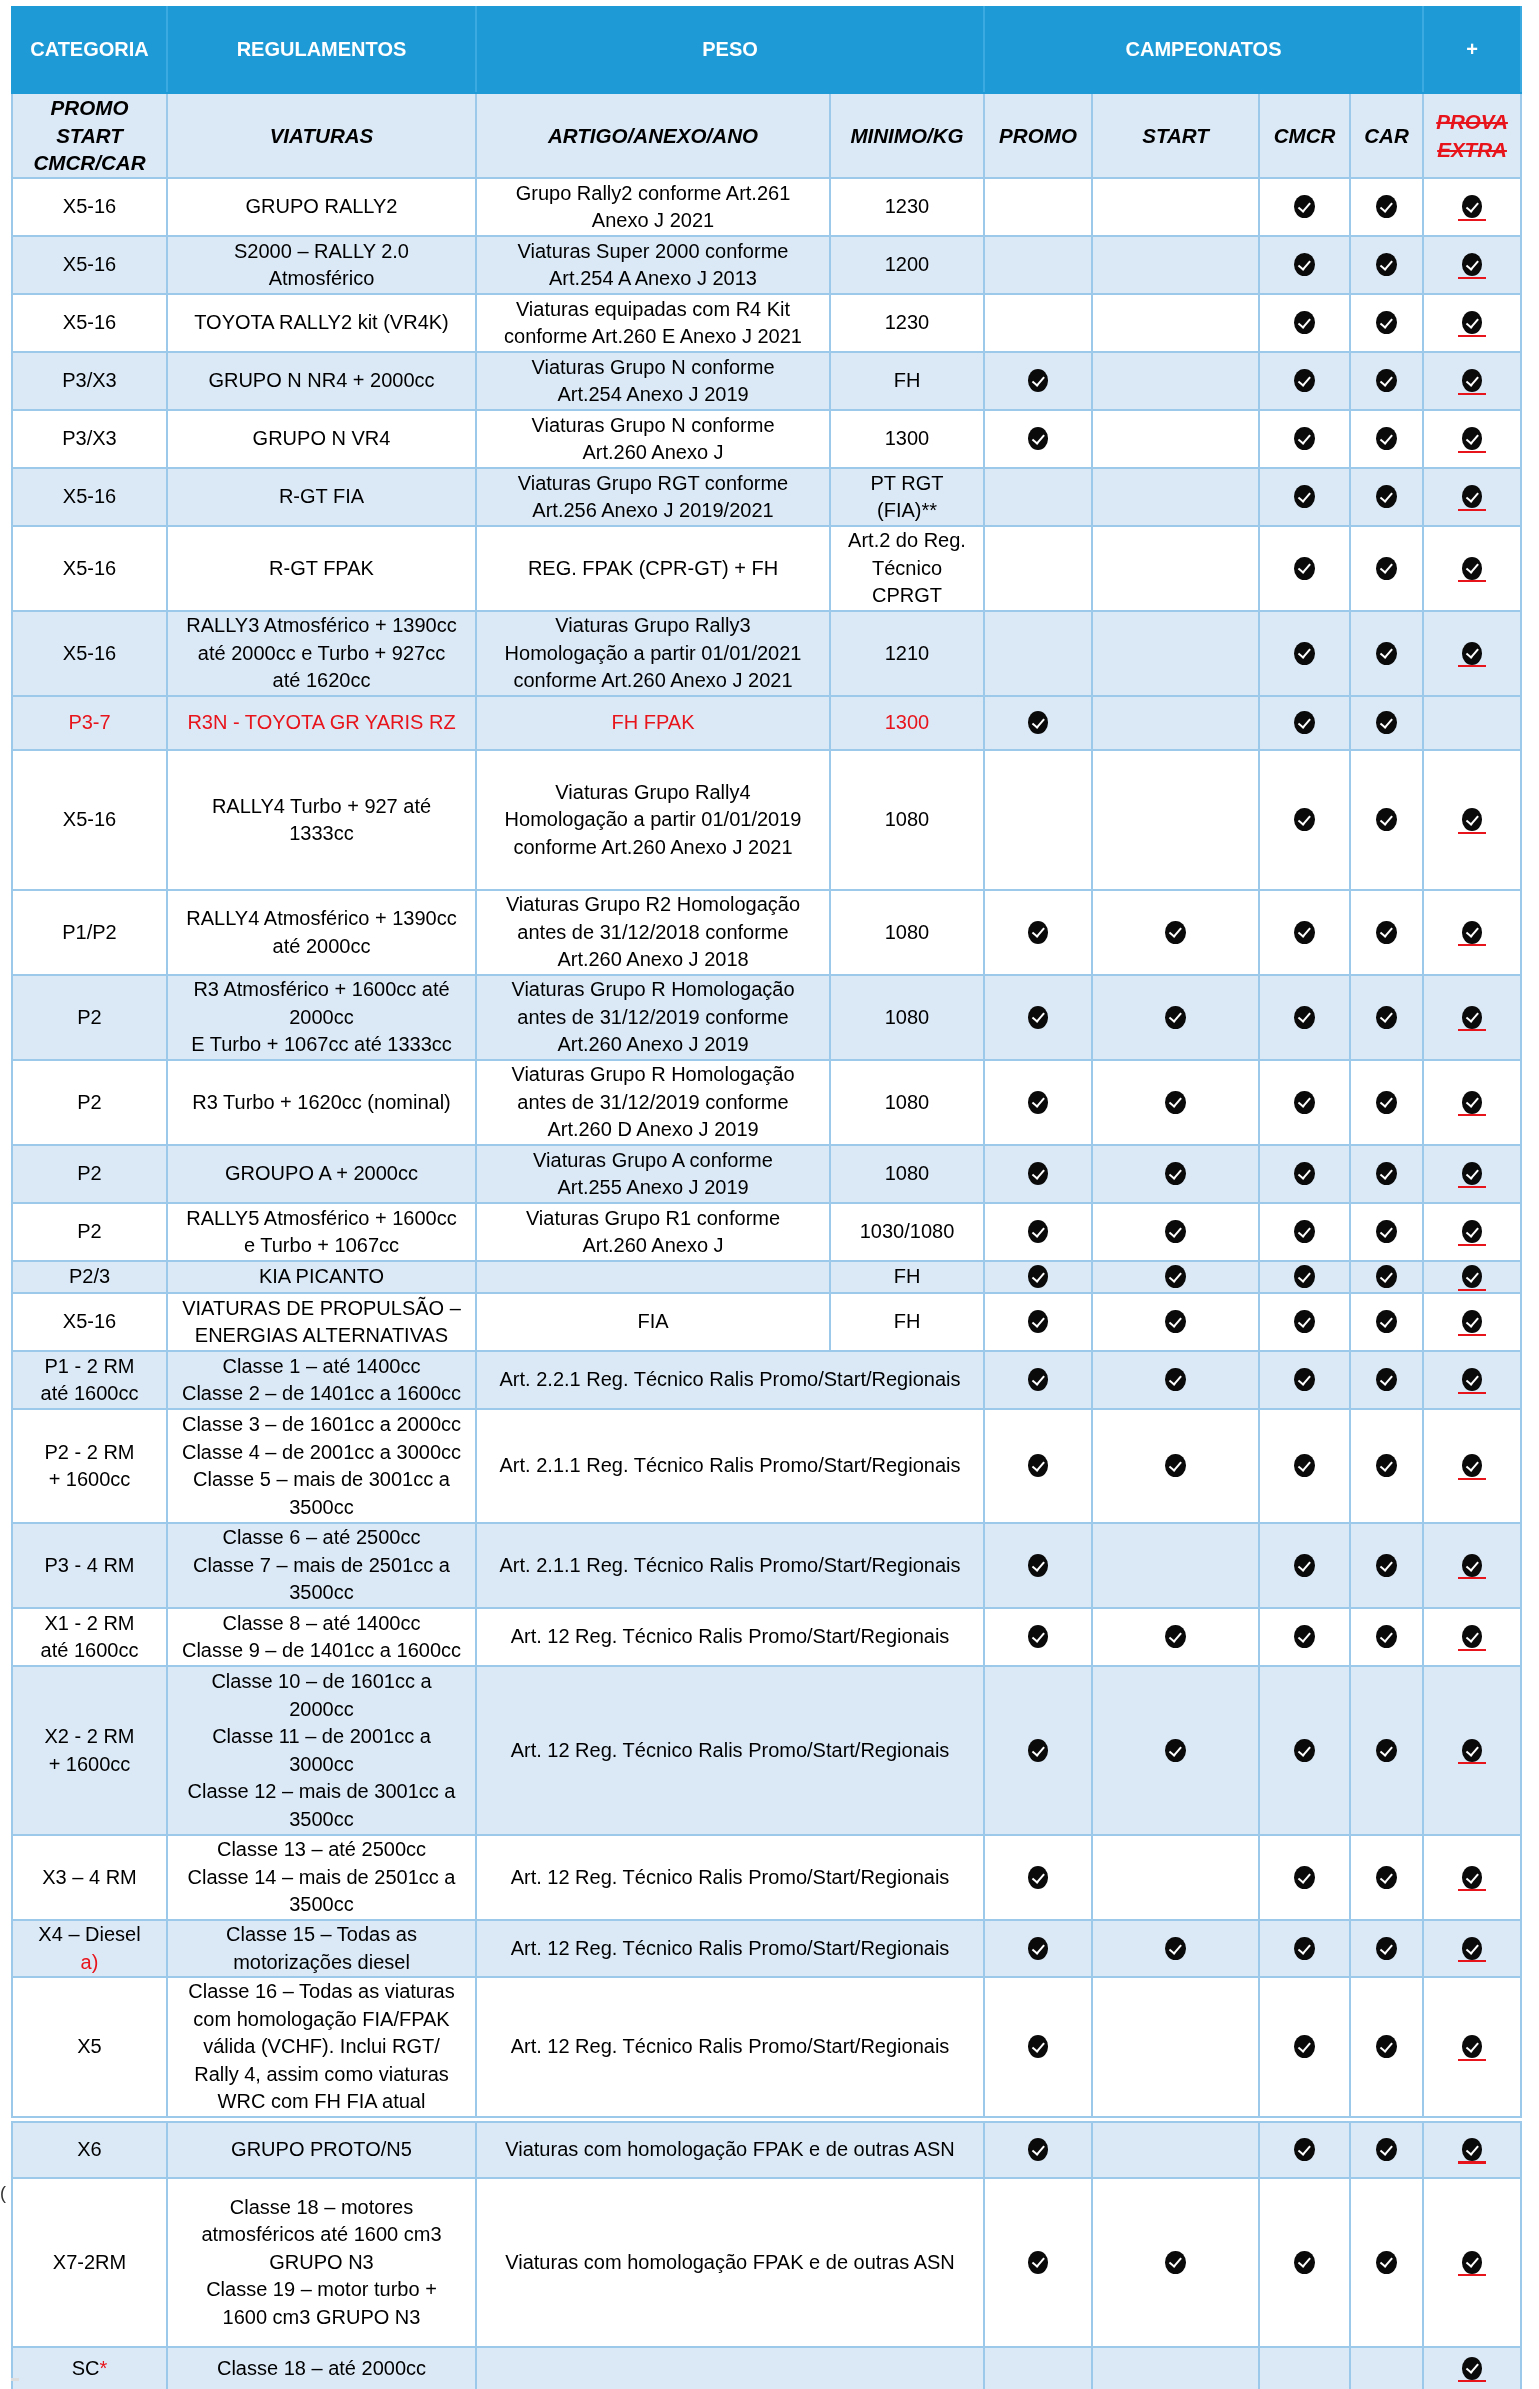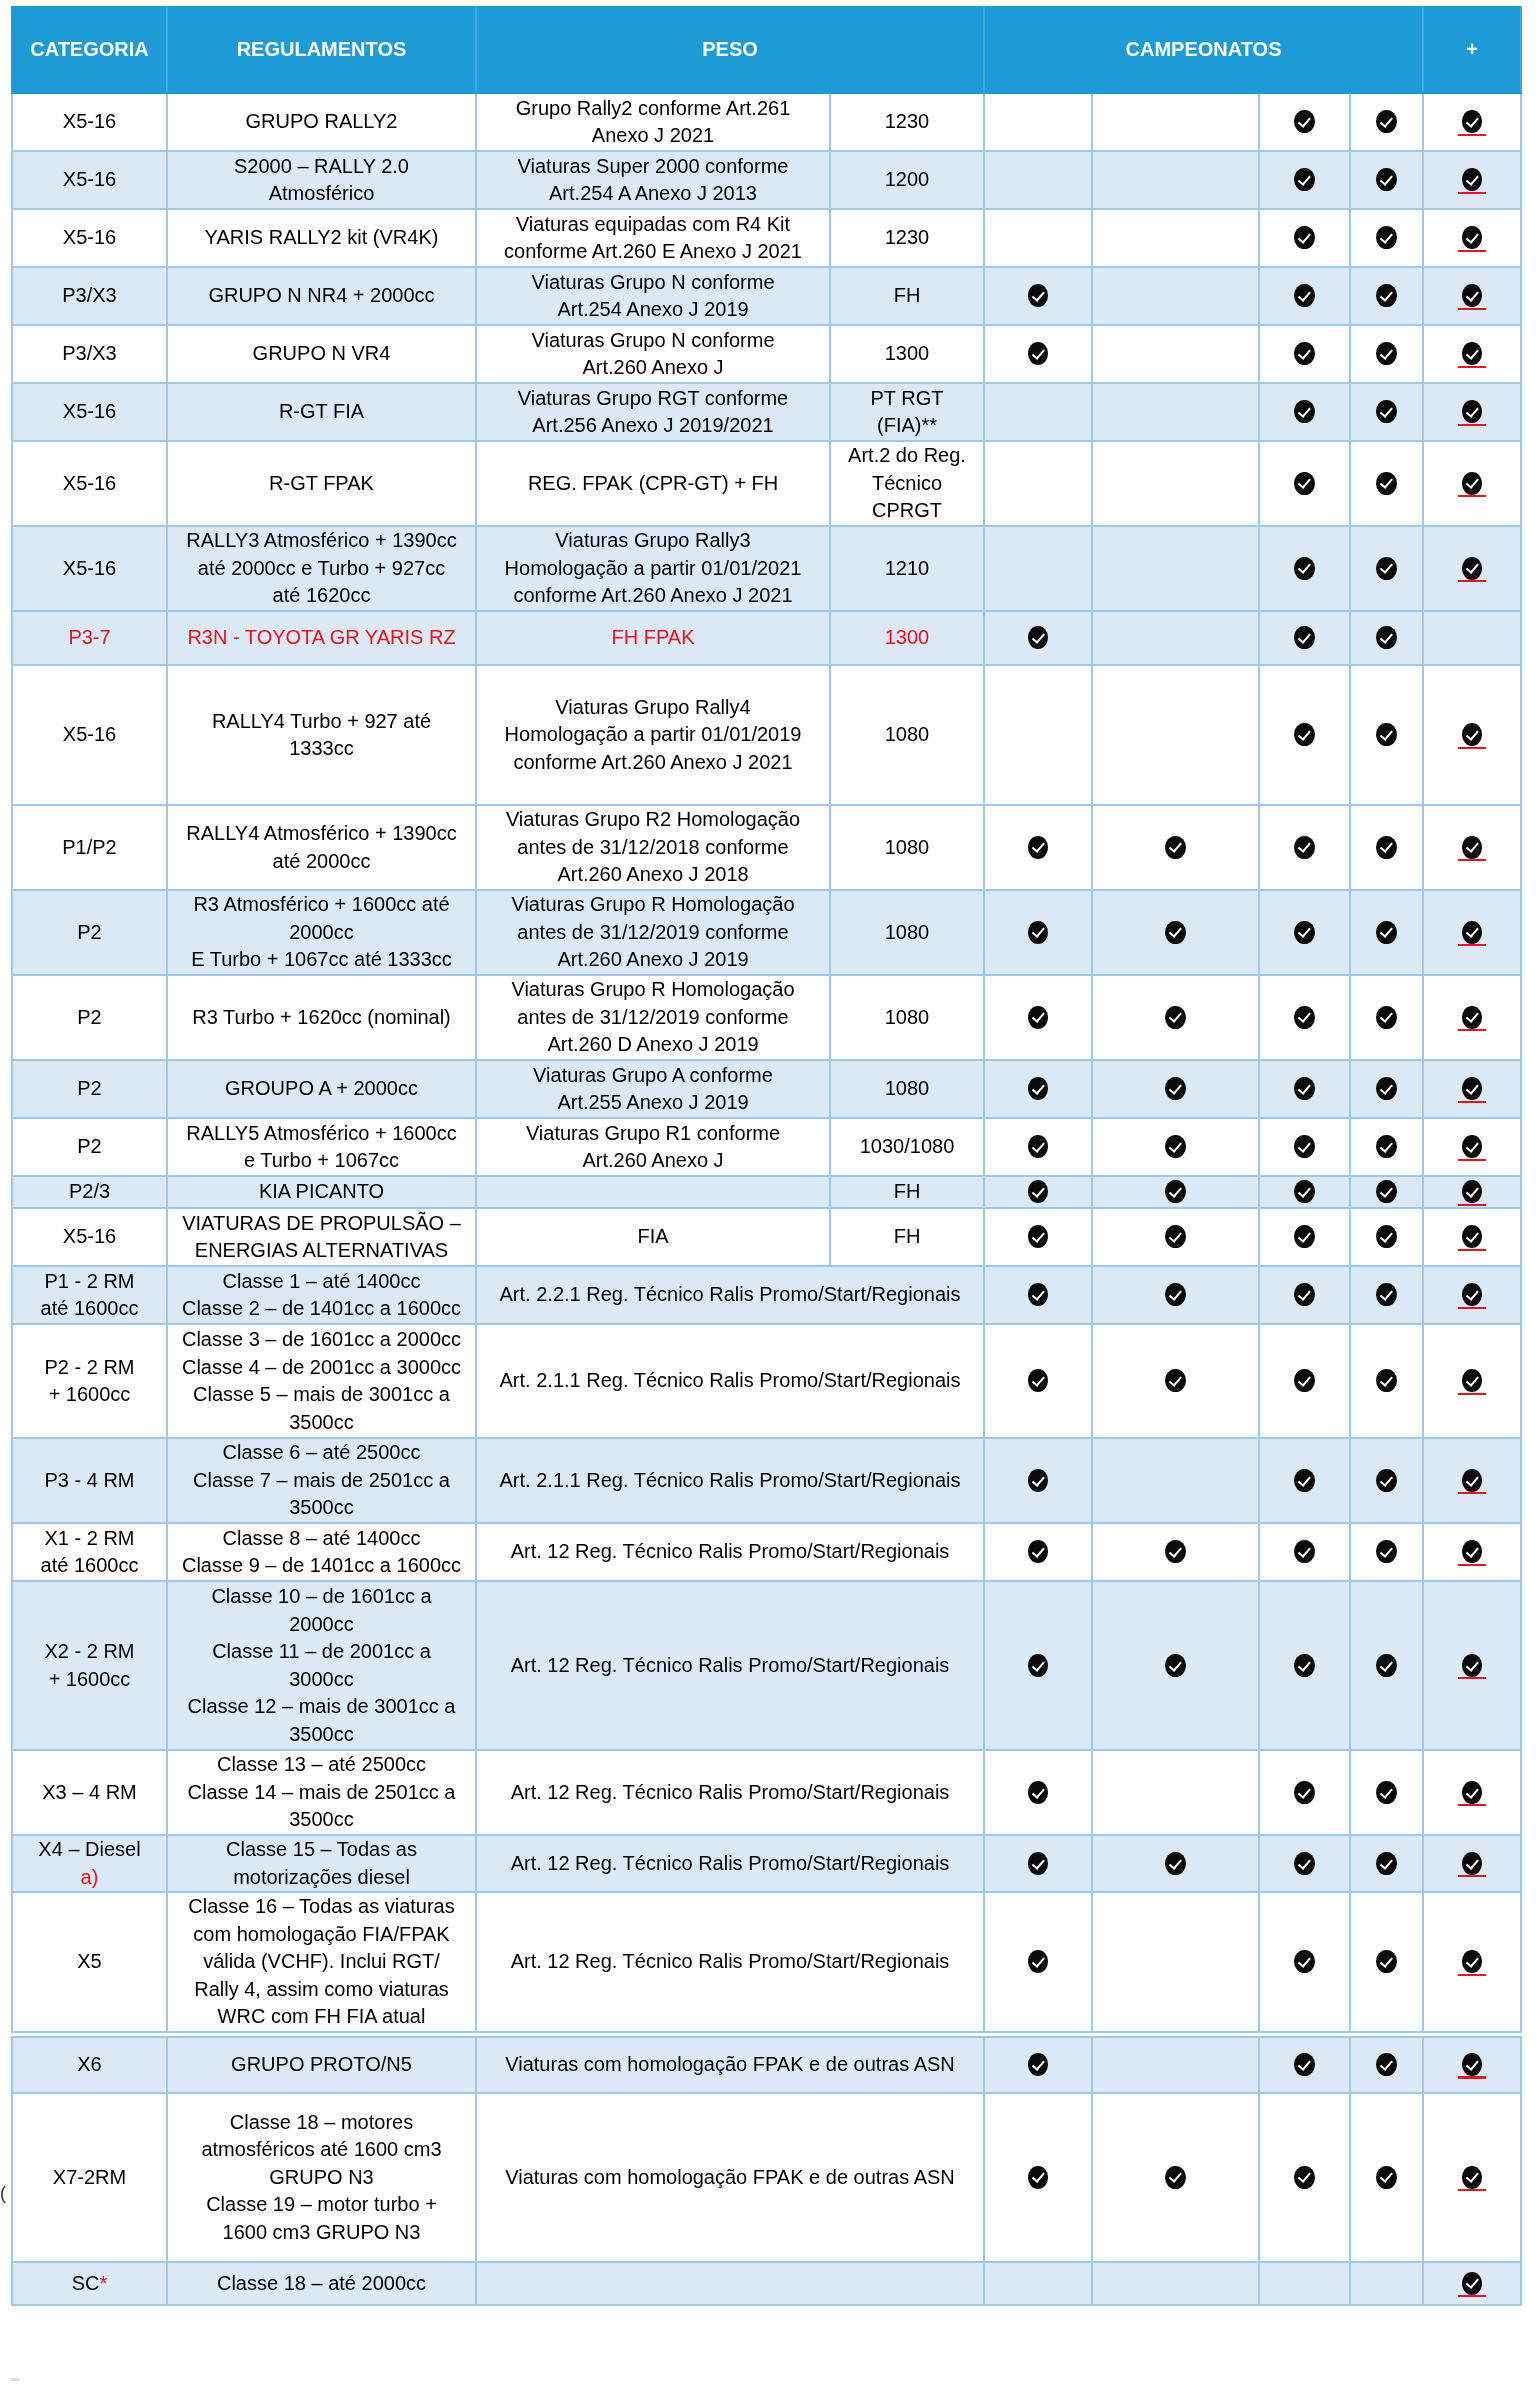--- a/index.html
+++ b/index.html
@@ -40,20 +40,34 @@
       <col style="width:98px">
   </colgroup>
   <thead>
     <tr class="hdr" style="height:86px">
       <th>CATEGORIA</th>
       <th>REGULAMENTOS</th>
       <th colspan="2">PESO</th>
       <th colspan="4">CAMPEONATOS</th>
       <th>+</th>
     </tr>
+    <tr class="sub" style="height:85px">
+      <th class="ml">PROMO
+START
+CMCR/CAR</th>
+      <th>VIATURAS</th>
+      <th>ARTIGO/ANEXO/ANO</th>
+      <th>MINIMO/KG</th>
+      <th>PROMO</th>
+      <th>START</th>
+      <th>CMCR</th>
+      <th>CAR</th>
+      <th class="ml strike">PROVA
+EXTRA</th>
+    </tr>
   </thead>
   <tbody id="tbody">
       <tr class="wht" style="height: 58px;">
         <td class="ml"><span>X5-16</span></td>
         <td class="ml">GRUPO RALLY2</td>
         <td class="ml">Grupo Rally2 conforme Art.261
 Anexo J 2021</td>
         <td class="ml">1230</td>
         <td></td>
         <td></td>
@@ -69,21 +83,21 @@
 Art.254 A Anexo J 2013</td>
         <td class="ml">1200</td>
         <td></td>
         <td></td>
         <td><span class="chk-wrap"><span class="chk"></span></span></td>
         <td><span class="chk-wrap"><span class="chk"></span></span></td>
         <td><span class="chk-wrap extra"><span class="chk"></span></span></td>
       </tr>
       <tr class="wht" style="height: 58px;">
         <td class="ml"><span>X5-16</span></td>
-        <td class="ml">YARIS RALLY2 kit (VR4K)</td>
+        <td class="ml">TOYOTA RALLY2 kit (VR4K)</td>
         <td class="ml">Viaturas equipadas com R4 Kit
 conforme Art.260 E Anexo J 2021</td>
         <td class="ml">1230</td>
         <td></td>
         <td></td>
         <td><span class="chk-wrap"><span class="chk"></span></span></td>
         <td><span class="chk-wrap"><span class="chk"></span></span></td>
         <td><span class="chk-wrap extra"><span class="chk"></span></span></td>
       </tr>
       <tr class="alt" style="height: 58px;">

